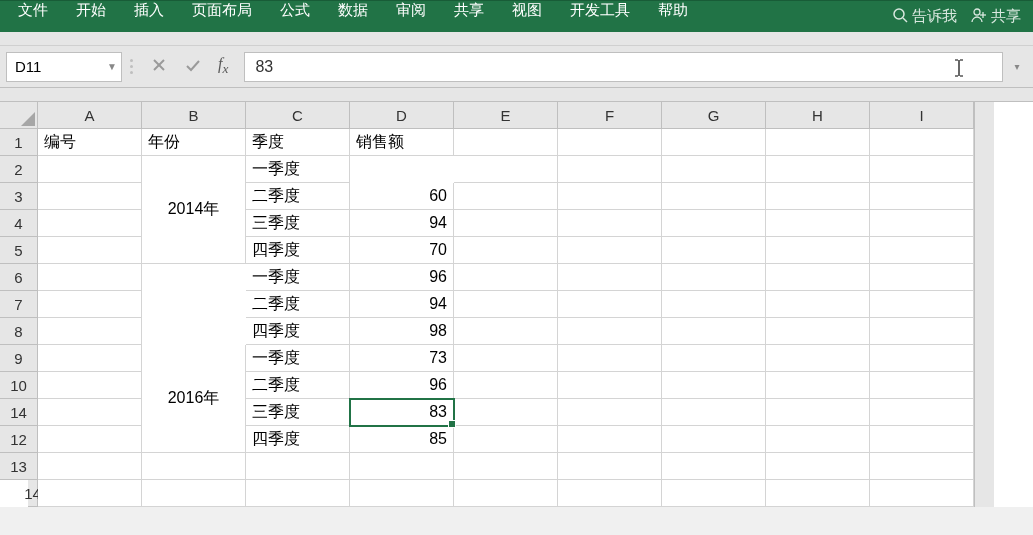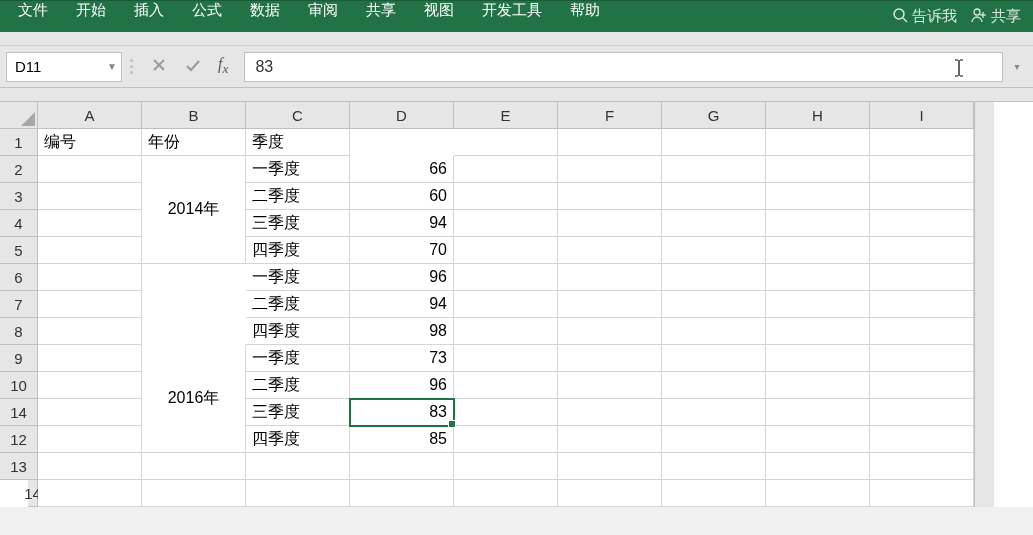--- a/index.html
+++ b/index.html
@@ -207,20 +207,21 @@
   }
 </style>
 </head>
 <body>
 
 <div class="ribbon">
   <div class="ribbon-tabs" id="ribbon-tabs">
       <div class="ribbon-tab">文件</div>
       <div class="ribbon-tab">开始</div>
       <div class="ribbon-tab">插入</div>
+      <div class="ribbon-tab">页面布局</div>
       <div class="ribbon-tab">公式</div>
       <div class="ribbon-tab">数据</div>
       <div class="ribbon-tab">审阅</div>
       <div class="ribbon-tab">共享</div>
       <div class="ribbon-tab">视图</div>
       <div class="ribbon-tab">开发工具</div>
       <div class="ribbon-tab">帮助</div>
     </div>
   <div class="ribbon-right">
     <div class="tell-me">
@@ -297,30 +298,30 @@
     <div class="hdr" style="grid-area: 1 / 6;">E</div>
     <div class="hdr" style="grid-area: 1 / 7;">F</div>
     <div class="hdr" style="grid-area: 1 / 8;">G</div>
     <div class="hdr" style="grid-area: 1 / 9;">H</div>
     <div class="hdr" style="grid-area: 1 / 10;">I</div>
     <div class="scroll-stub" style="grid-area: 1 / 11 / span 15;"></div>
     <div class="rowhdr" style="grid-area: 2 / 1;">1</div>
     <div class="cell" style="grid-area: 2 / 2;">编号</div>
     <div class="cell" style="grid-area: 2 / 4;">季度</div>
     <div class="cell" style="grid-area: 2 / 3;">年份</div>
+    <div class="cell" style="grid-area: 2 / 5;">销售额</div>
     <div class="cell" style="grid-area: 2 / 6;"></div>
     <div class="cell" style="grid-area: 2 / 7;"></div>
     <div class="cell" style="grid-area: 2 / 8;"></div>
     <div class="cell" style="grid-area: 2 / 9;"></div>
     <div class="cell" style="grid-area: 2 / 10;"></div>
     <div class="rowhdr" style="grid-area: 3 / 1;">2</div>
     <div class="cell" style="grid-area: 3 / 2;"></div>
     <div class="merge-group" style="grid-area: 3 / 3 / span 4;">2014年</div>
     <div class="cell" style="grid-area: 3 / 4;">一季度</div>
-    <div class="cell num" style="grid-area: 3 / 5;">66</div>
     <div class="cell" style="grid-area: 3 / 6;"></div>
     <div class="cell" style="grid-area: 3 / 7;"></div>
     <div class="cell" style="grid-area: 3 / 8;"></div>
     <div class="cell" style="grid-area: 3 / 9;"></div>
     <div class="cell" style="grid-area: 3 / 10;"></div>
     <div class="rowhdr" style="grid-area: 4 / 1;">3</div>
     <div class="cell" style="grid-area: 4 / 2;"></div>
     <div class="cell" style="grid-area: 4 / 4;">二季度</div>
     <div class="cell num" style="grid-area: 4 / 5;">60</div>
     <div class="cell" style="grid-area: 4 / 6;"></div>

